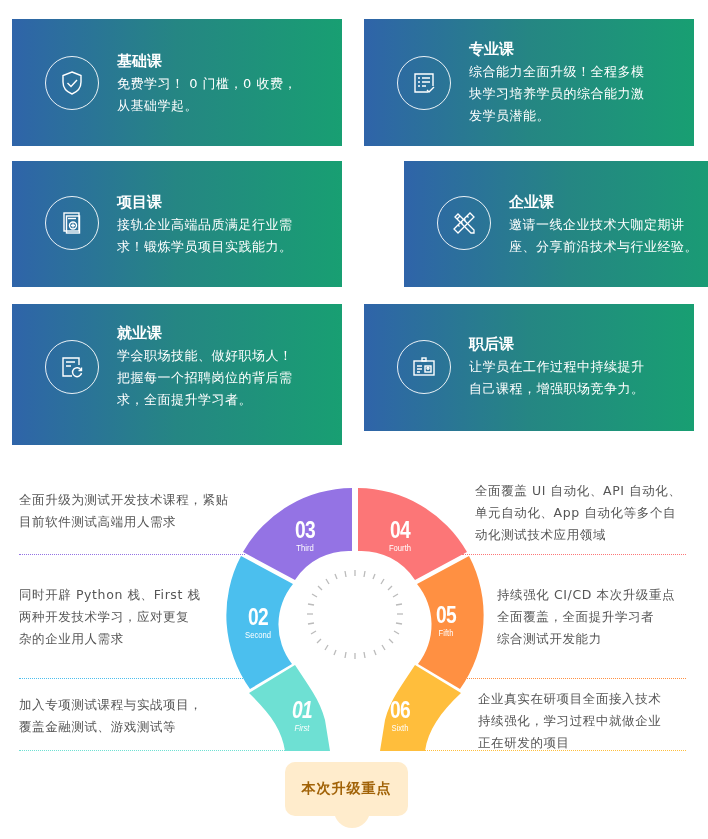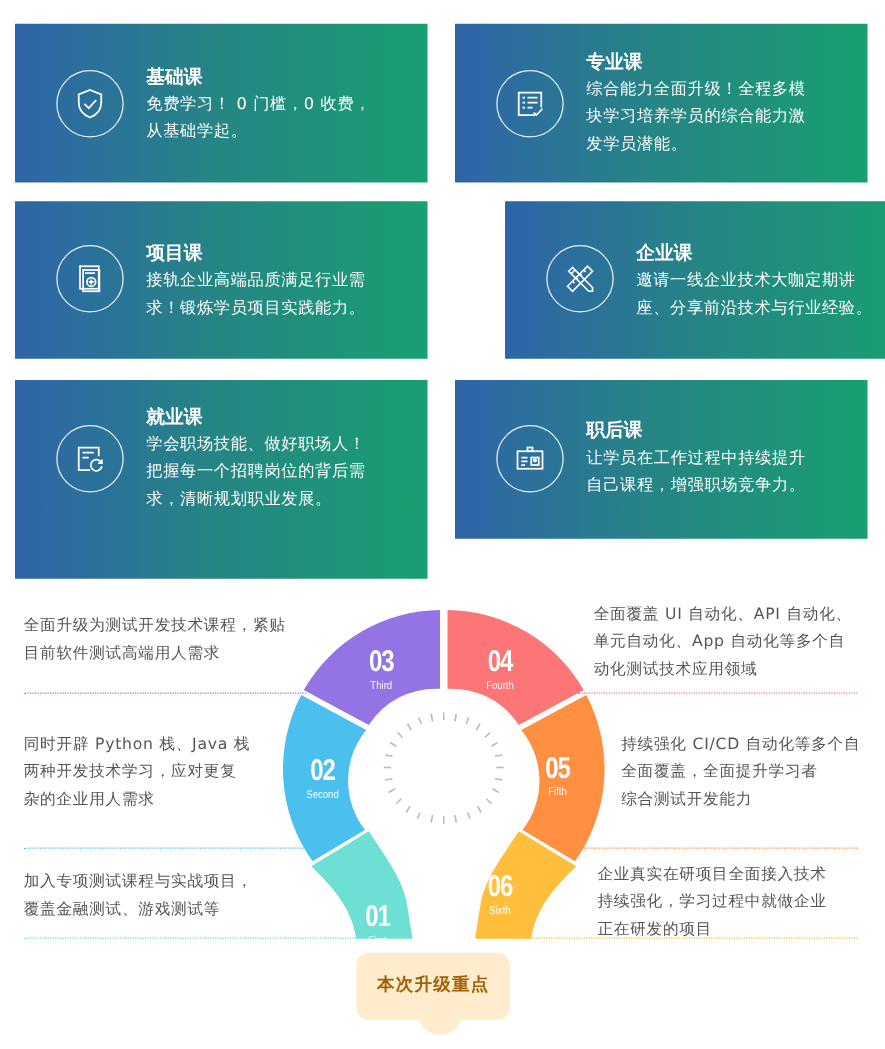--- a/index.html
+++ b/index.html
@@ -85,35 +85,35 @@
   </div>
   <div class="txt" style="top:31px;">
     <div class="title">企业课</div>
     <div class="desc">
       <div>邀请一线企业技术大咖定期讲</div>
         <div>座、分享前沿技术与行业经验。</div>
     </div>
   </div>
 </div>
 
-<div class="card" style="left:12px;top:304px;height:159px;">
+<div class="card" style="left:12px;top:304px;height:141px;">
   <div class="ic" style="top:36px;">
     <svg viewBox="0 0 28 28" fill="none" stroke="#fff" stroke-width="1.4">
         <path d="M14 23 H5 V5 H21 V12"></path>
         <path d="M8 9 H17 M8 13 H13"></path>
         <path d="M23 17 A4.5 4.5 0 1 0 23.5 20"></path>
         <path d="M23.5 14.5 V17.5 H20.5"></path>
       </svg>
   </div>
   <div class="txt" style="top:19px;">
     <div class="title">就业课</div>
     <div class="desc">
       <div>学会职场技能、做好职场人！</div>
         <div>把握每一个招聘岗位的背后需</div>
-        <div>求，清晰规划职业发展。</div>
+        <div>求，全面提升学习者。</div>
     </div>
   </div>
 </div>
 
 <div class="card" style="left:364px;top:304px;height:127px;">
   <div class="ic" style="top:36px;">
     <svg viewBox="0 0 28 28" fill="none" stroke="#fff" stroke-width="1.4">
         <rect x="4" y="8" width="20" height="14"></rect>
         <rect x="12" y="5" width="4" height="3"></rect>
         <path d="M7 13 H12 M7 16 H12 M7 19 H10"></path>
@@ -130,41 +130,41 @@
   </div>
 </div>
 
 <div class="note" style="left:19px;top:489px;">
   <div>全面升级为测试开发技术课程，紧贴</div>
     <div>目前软件测试高端用人需求</div>
 </div>
 <div class="dline" style="left:19px;top:554px;width:226px;border-color:#9473e4;"></div>
 
 <div class="note" style="left:19px;top:584px;">
-  <div>同时开辟 Python 栈、Java 栈</div>
+  <div>同时开辟 Python 栈、First 栈</div>
     <div>两种开发技术学习，应对更复</div>
     <div>杂的企业用人需求</div>
 </div>
 <div class="dline" style="left:19px;top:678px;width:226px;border-color:#4bbfee;"></div>
 
 <div class="note" style="left:19px;top:694px;">
   <div>加入专项测试课程与实战项目，</div>
     <div>覆盖金融测试、游戏测试等</div>
 </div>
 <div class="dline" style="left:19px;top:750px;width:268px;border-color:#6ee0d3;"></div>
 
 <div class="note" style="left:475px;top:480px;">
   <div>全面覆盖 UI 自动化、API 自动化、</div>
     <div>单元自动化、App 自动化等多个自</div>
     <div>动化测试技术应用领域</div>
 </div>
 <div class="dline" style="left:462px;top:554px;width:224px;border-color:#fc7677;"></div>
 
 <div class="note" style="left:497px;top:584px;">
-  <div>持续强化 CI/CD 自动化等多个自</div>
+  <div>持续强化 CI/CD 本次升级重点</div>
     <div>全面覆盖，全面提升学习者</div>
     <div>综合测试开发能力</div>
 </div>
 <div class="dline" style="left:462px;top:678px;width:224px;border-color:#ff9042;"></div>
 
 <div class="note" style="left:478px;top:688px;">
   <div>企业真实在研项目全面接入技术</div>
     <div>持续强化，学习过程中就做企业</div>
     <div>正在研发的项目</div>
 </div>
@@ -225,21 +225,21 @@
     <span class="ord">Fourth</span>
 </div>
 <div class="seg-label" style="left:236px;top:605px;width:44px;text-align:center;">
   <span class="num">02</span>
     <span class="ord">Second</span>
 </div>
 <div class="seg-label" style="left:424px;top:603px;width:44px;">
   <span class="num">05</span>
     <span class="ord">Fifth</span>
 </div>
-<div class="seg-label" style="left:280px;top:722px;width:44px;">
+<div class="seg-label" style="left:280px;top:698px;width:44px;font-style:italic;">
   <span class="num">01</span>
     <span class="ord">First</span>
 </div>
 <div class="seg-label" style="left:378px;top:698px;width:44px;">
   <span class="num">06</span>
     <span class="ord">Sixth</span>
 </div>
 
 <div class="badge-tip"></div>
 <div class="badge">本次升级重点</div>

